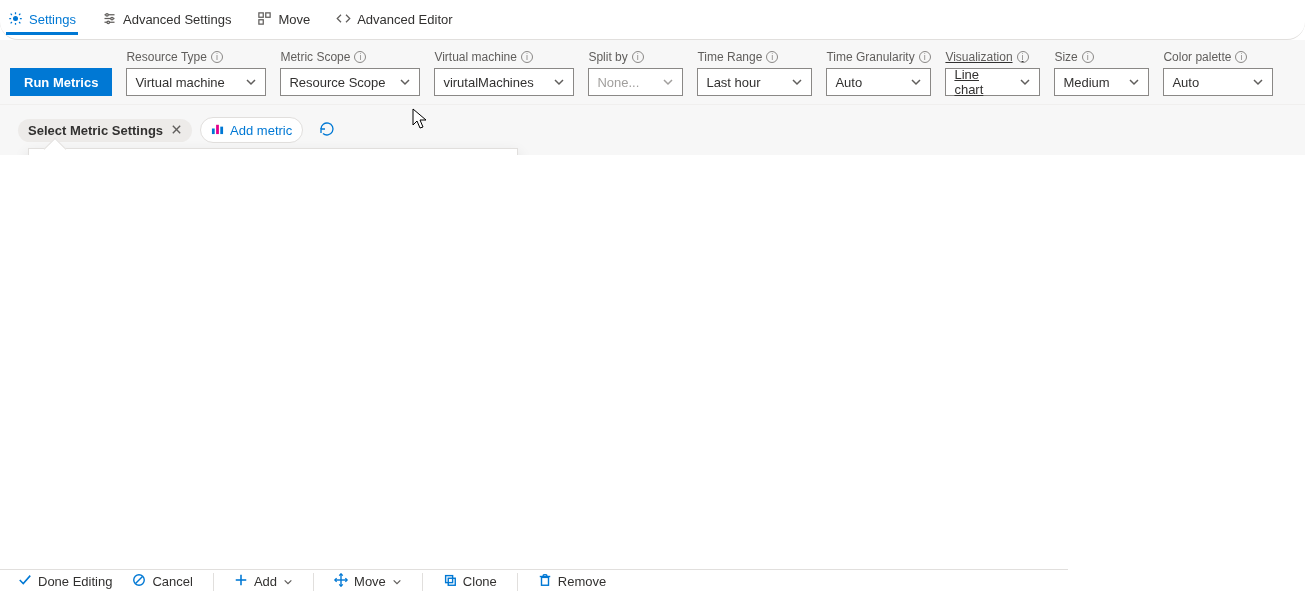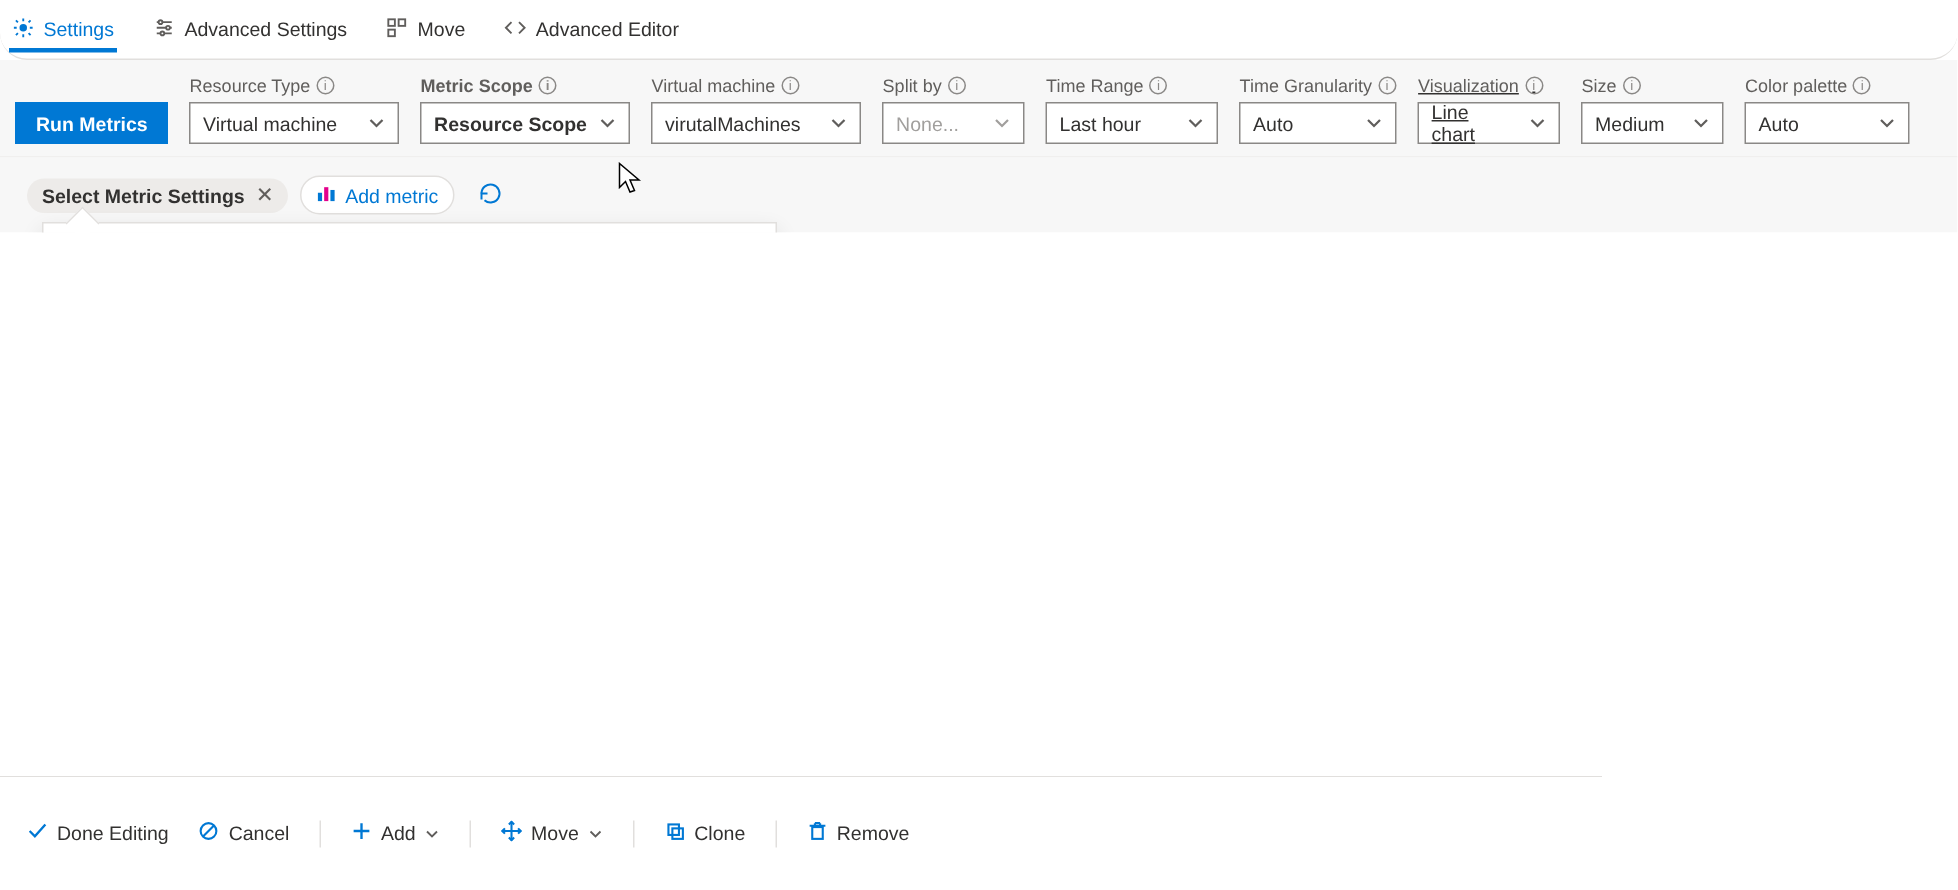--- a/index.html
+++ b/index.html
@@ -36,21 +36,21 @@
 .subtab.active { color: #323130; font-weight: 600; border-bottom: 3px solid #0078d4; margin-bottom: -1px; }
 .form-row { display: flex; align-items: center; margin-bottom: 14px; gap: 8px; }
 .form-label { width: 95px; font-size: 13px; display: flex; align-items: center; gap: 4px;}
 .form-label-wide { width: 170px; font-size: 13px; display: flex; align-items: center; gap: 4px;}
 .form-sel { flex: 1; }
 .txt-input { flex: 1; border: 1px solid #8a8886; height: 26px; padding: 2px 6px; font-size: 13px; }
 .popover-actions { display: flex; gap: 10px; margin-top: 38px; }
 
 .info-orb { position: absolute; top: 168px; left: 14px; width: 16px; height: 16px; background: #0078d4; color: #fff; border-radius: 50%; display: flex; align-items: center; justify-content: center; font-size: 11px; font-weight: bold; font-style: italic; }
 
-.footer { position: fixed; bottom: 0; left: 0; width: 1068px; border-top: 1px solid #e1dfdd; background: #fff; display: flex; align-items: center; padding: 27px 12px; gap: 8px; }
+.footer { position: fixed; bottom: 0; left: 0; width: 1068px; border-top: 1px solid #e1dfdd; background: #fff; display: flex; align-items: center; padding: 1px 12px; gap: 8px; }
 .f-item { display: flex; align-items: center; gap: 6px; color: #323130; cursor: pointer; padding: 2px 6px; font-size: 13px; }
 .f-divider { width: 1px; height: 18px; background: #e1dfdd; margin: 0 6px; }
 
 .icon-svg { display: inline-block; vertical-align: middle; }
 .chev svg { display: block; }
 
 .cursor-arrow { position: absolute; top: 108px; left: 412px; pointer-events: none; }
 </style>
 </head>
 <body>
@@ -115,21 +115,21 @@
       <div class="sel">
           <span>Virtual machine</span>
           <span class="chev">
             <svg width="12" height="12" viewBox="0 0 12 12">
               <polyline points="2 4 6 8 10 4" fill="none" stroke="#605e5c" stroke-width="1.5"></polyline>
             </svg>
           </span>
         </div>
     </div>
 
-    <div class="metrics-col" style="width:140px;font-weight:bold;">
+    <div class="metrics-col" style="width:140px;">
       <div class="metrics-label-row">
           <span>Metric Scope</span>
           <span class="info-icon">i</span>
         </div>
       <div class="sel">
           <span>Resource Scope</span>
           <span class="chev">
             <svg width="12" height="12" viewBox="0 0 12 12">
               <polyline points="2 4 6 8 10 4" fill="none" stroke="#605e5c" stroke-width="1.5"></polyline>
             </svg>

